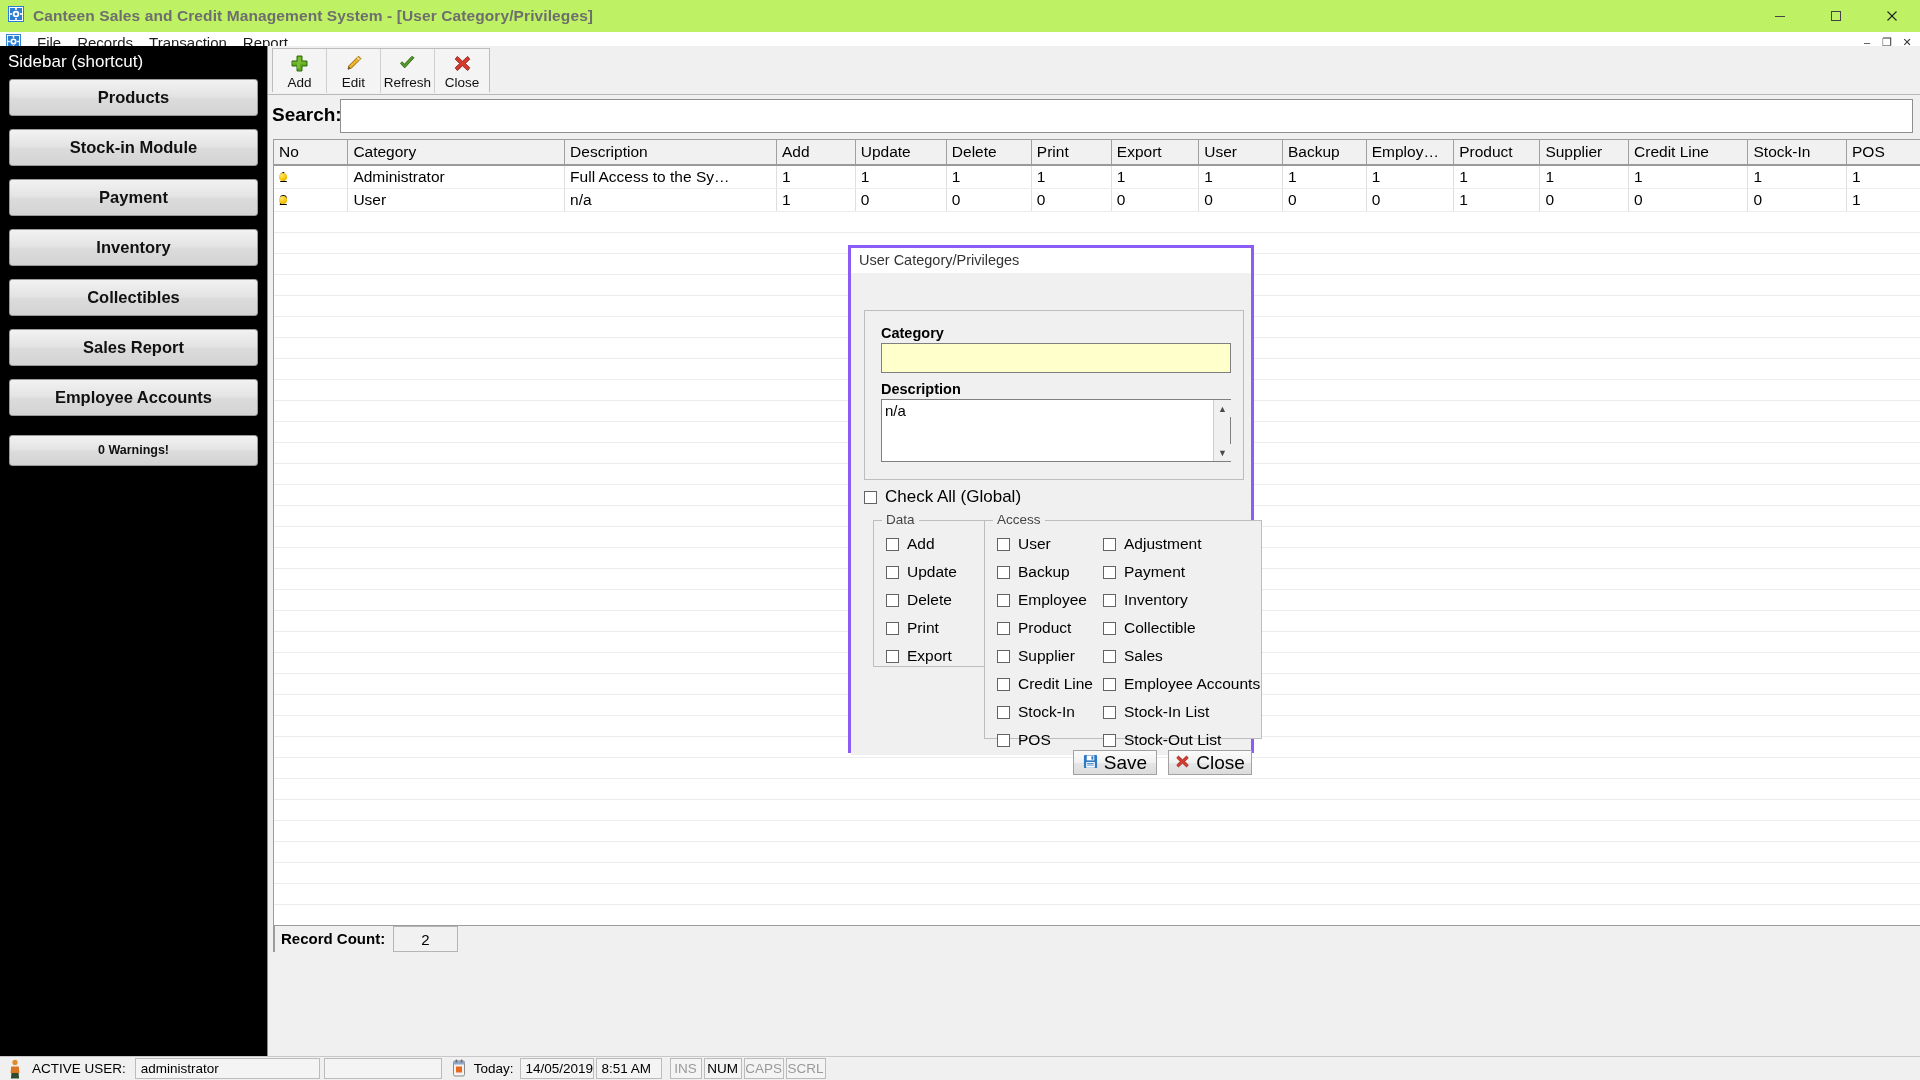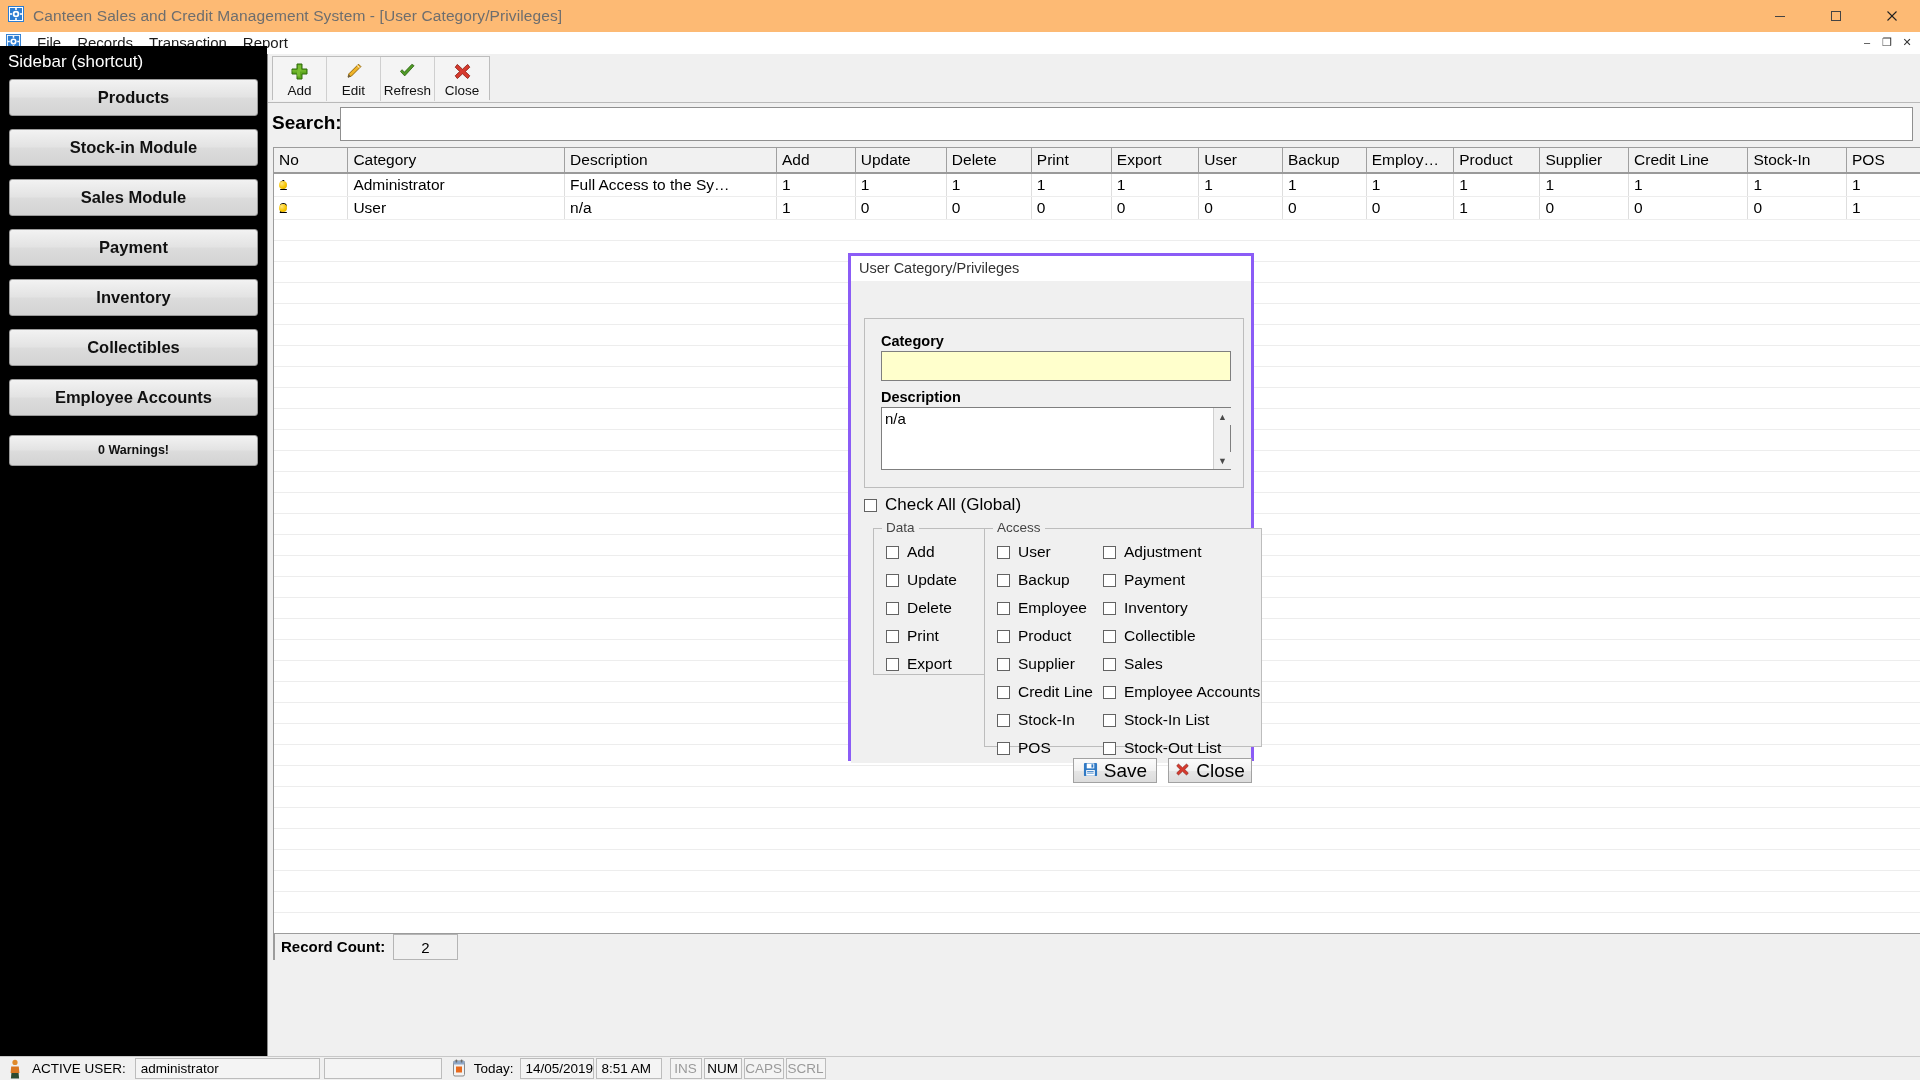--- a/index.html
+++ b/index.html
@@ -8,22 +8,22 @@
     width: 1920px; height: 1080px;
     overflow: hidden;
     font-family: "Liberation Sans", sans-serif;
     background: #ffffff;
   }
 
   
   #app { position: relative; width: 1920px; height: 1080px; background:#ffffff; }
 
   .titlebar {
-    height: 32px; background:#fdba74; display:flex; align-items:center;
-    border-bottom: none; position: relative;
+    height: 32px; background:#bef264; display:flex; align-items:center;
+    border-bottom: none; position: relative; font-weight: bold;
   }
   .titlebar .app-icon { margin-left: 8px; margin-right: 9px; }
   .title-text {
     font-size: 15.5px; color:#6e6e6e; font-family:"Liberation Sans", sans-serif;
     white-space: nowrap; letter-spacing: .1px;
   }
   .win-btns { position:absolute; right:0; top:0; height:32px; display:flex; }
   .win-btn { width:56px; height:32px; display:flex; align-items:center; justify-content:center;
              color:#3a3a3a; font-size:14px; }
   .win-btn.close { color:#000; }
@@ -62,21 +62,21 @@
     border:1px solid #9a9a9a; border-radius:3px;
     font-family:"Liberation Sans", sans-serif; font-size:16.5px; font-weight:bold;
     color:#111; line-height:35px; text-align:center;
   }
   .sb-btn.warn {
     height: 31px; line-height: 29px; font-size: 12.5px; margin-top: 19px;
   }
 
   
   .main {
-    position:absolute; left:267px; top:8px; width:1653px; height:1010px;
+    position:absolute; left:267px; top:0; width:1653px; height:1010px;
     background:#f0f0f0; border-left:1px solid #8a8a8a;
   }
 
   .toolbar {
     position:absolute; left:0; top:0; width:1653px; height:49px;
     background:#f0f0f0; border-bottom:1px solid #b9b9b9;
   }
   .tb-group { position:absolute; left:4px; top:2px; display:flex;
               border:1px solid #bdbdbd; background:#f4f4f4; height:44px; }
   .tb-btn {
@@ -299,24 +299,24 @@
     </div>
   </div>
 
   <div class="body-area">
 
     <div class="sidebar">
       <div class="sidebar-title">Sidebar (shortcut)</div>
       <div class="sb-btns">
         <div class="sb-btn">Products</div>
         <div class="sb-btn">Stock-in Module</div>
-        <div class="sb-btn">Sales Module</div>
         <div class="sb-btn">Payment</div>
         <div class="sb-btn">Inventory</div>
         <div class="sb-btn">Collectibles</div>
+        <div class="sb-btn">Sales Report</div>
         <div class="sb-btn">Employee Accounts</div>
         <div class="sb-btn warn">0 Warnings!</div>
       </div>
     </div>
 
     <div class="main">
 
       <div class="toolbar">
         <div class="tb-group">
 

